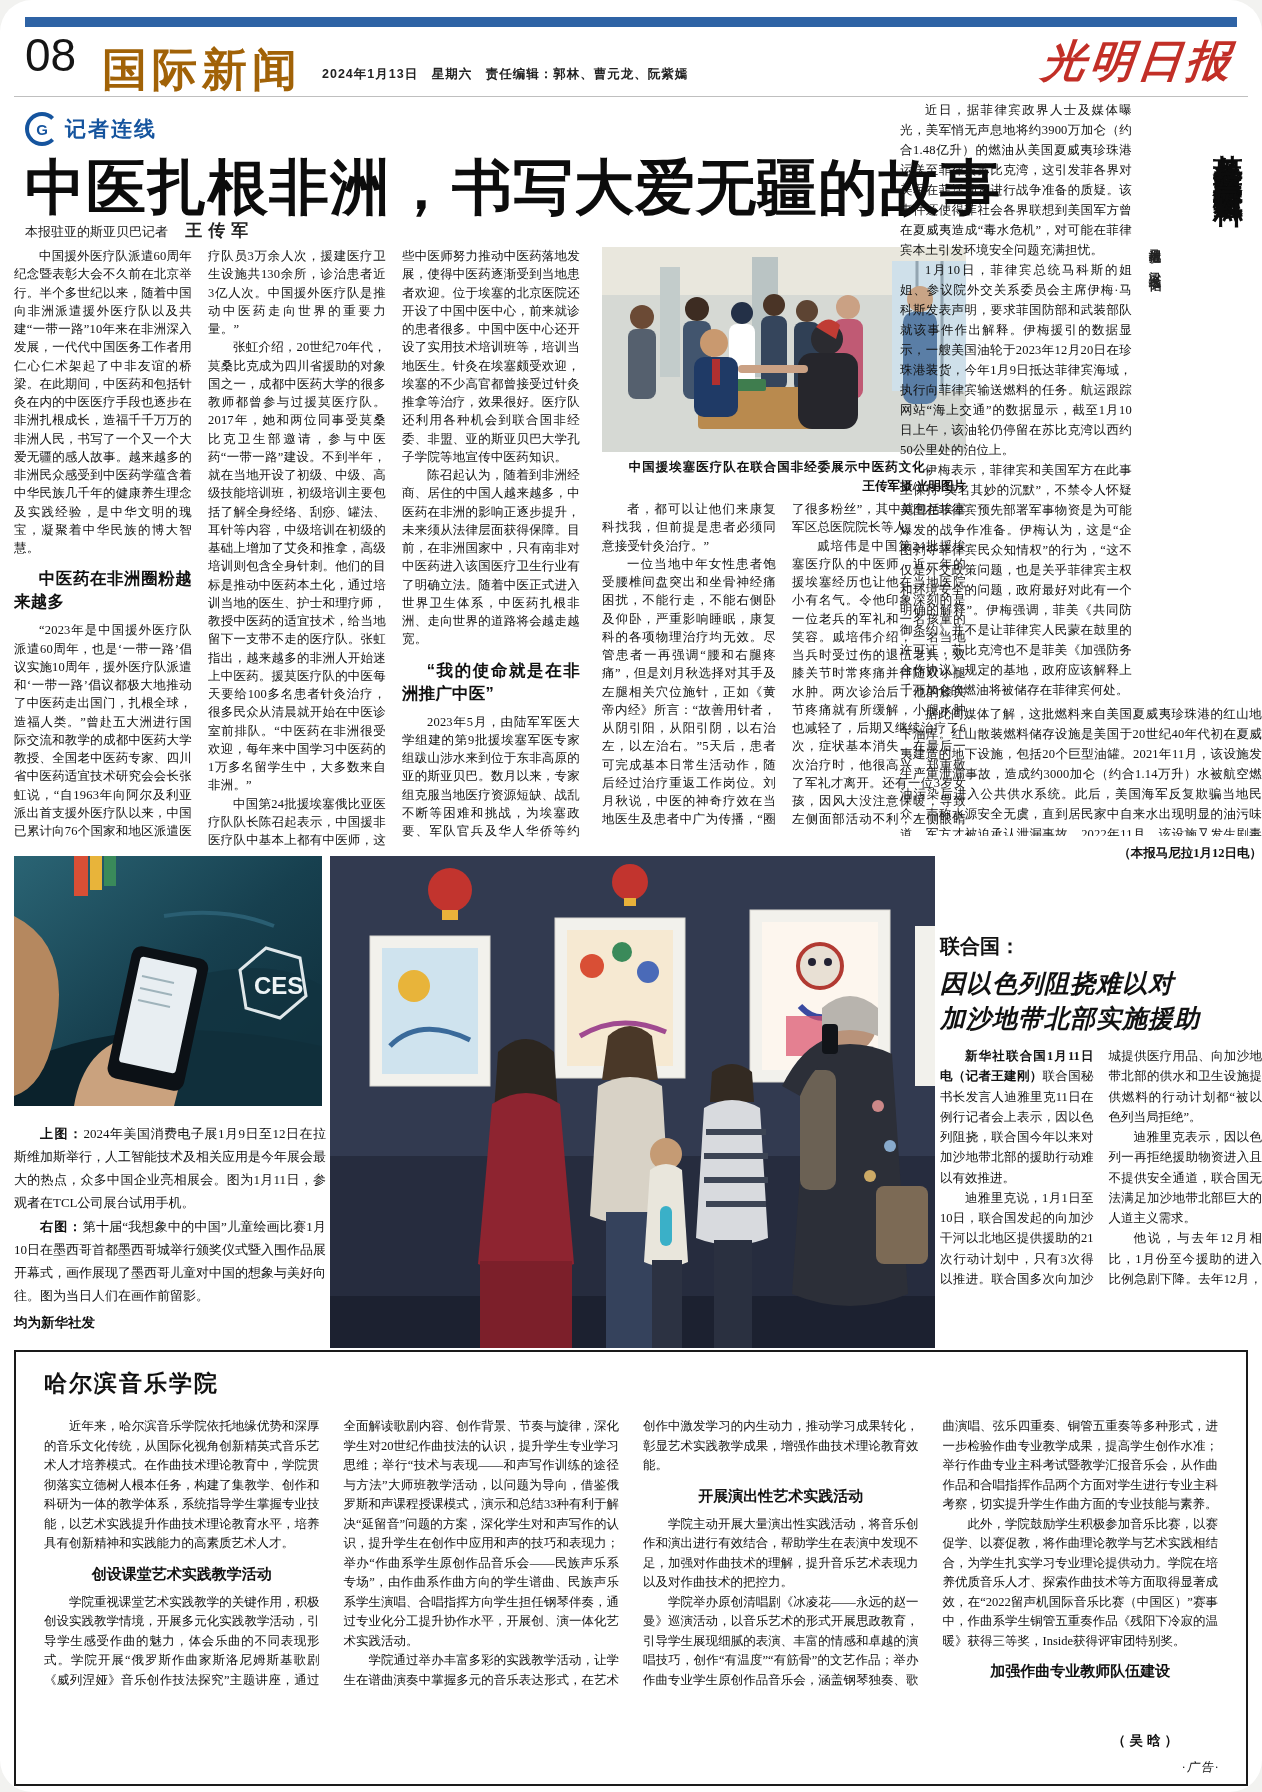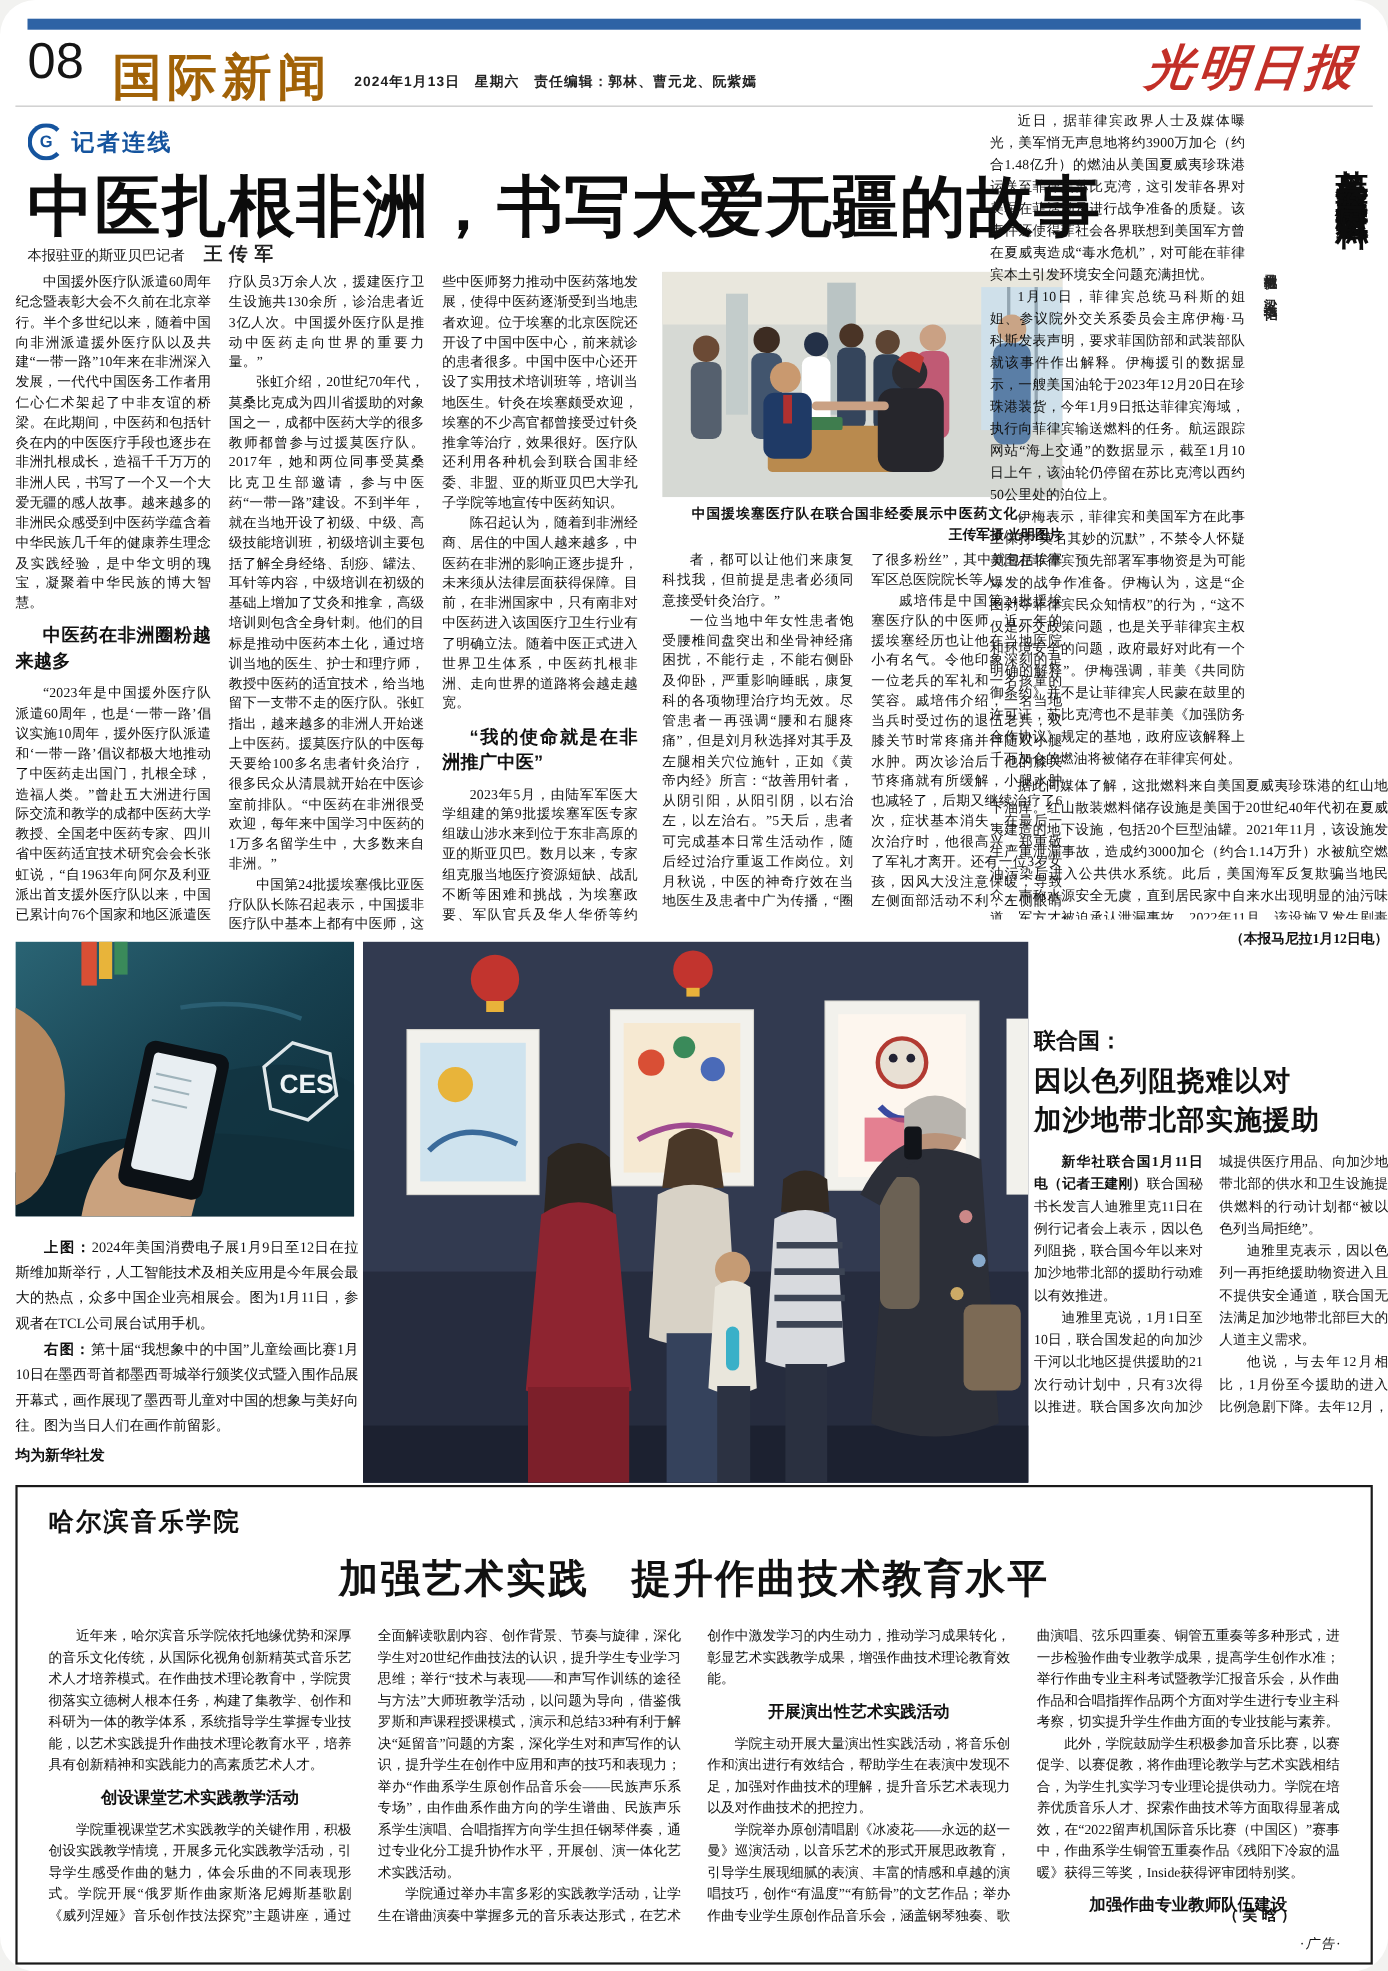--- a/index.html
+++ b/index.html
@@ -53,21 +53,21 @@
   
   .ces-photo{left:14px;top:856px;}
   .exhibit-photo{left:330px;top:856px;}
   .caption-block{left:14px;top:1122px;width:312px;font-size:13px;line-height:1.78;text-align:justify;}
   .caption-block .para b{letter-spacing:1px;}
   .caption-credit{font-weight:bold;text-align:left;margin-top:4px;font-size:13.5px;}
   
   .un-article{left:940px;top:933px;width:322px;height:395px;}
   .un-kicker{font-size:20px;font-weight:900;font-family:"Liberation Sans",sans-serif;}
   .un-title{font-size:25px;font-weight:900;line-height:1.4;margin:6px 0 10px 0;white-space:pre-line;
-            letter-spacing:1px;}
+            letter-spacing:1px;font-style:italic;}
   .un-body{height:256px;column-count:2;column-gap:15px;column-fill:auto;overflow:hidden;
            font-size:12.5px;line-height:1.62;text-align:justify;}
   
   .ad-box{left:14px;top:1350px;width:1234px;height:436px;border:2.5px solid #1a1a1a;
           box-sizing:border-box;padding:16px 28px;}
   .ad-org{font-size:23px;font-weight:900;font-family:"Liberation Sans",sans-serif;letter-spacing:2px;}
   .ad-title{text-align:center;font-size:36px;font-weight:900;margin-top:12px;letter-spacing:2px;}
   .ad-cols{margin-top:18px;height:288px;column-count:4;column-gap:24px;column-fill:auto;overflow:hidden;
            font-size:12.5px;line-height:1.56;text-align:justify;}
   .ad-cols .subhead{text-align:center;text-indent:0;font-size:15px;margin:9px 0;}
@@ -290,21 +290,20 @@
     <div class="un-body">
         <p class="para"><b>新华社联合国1月11日电（记者王建刚）</b>联合国秘书长发言人迪雅里克11日在例行记者会上表示，因以色列阻挠，联合国今年以来对加沙地带北部的援助行动难以有效推进。</p>
         <p class="para">迪雅里克说，1月1日至10日，联合国发起的向加沙干河以北地区提供援助的21次行动计划中，只有3次得以推进。联合国多次向加沙城提供医疗用品、向加沙地带北部的供水和卫生设施提供燃料的行动计划都“被以色列当局拒绝”。</p>
         <p class="para">迪雅里克表示，因以色列一再拒绝援助物资进入且不提供安全通道，联合国无法满足加沙地带北部巨大的人道主义需求。</p>
         <p class="para">他说，与去年12月相比，1月份至今援助的进入比例急剧下降。去年12月，联合国对加沙地带北部的援助行动计划有70%以上得到协调和执行，而1月1日到10日的执行比例约为14%。</p>
       </div>
   </div>
 
   <div class="abs ad-box">
     <div class="ad-org">哈尔滨音乐学院</div>
-    <div class="ad-title">加强艺术实践　提升作曲技术教育水平</div>
     <div class="ad-cols">
         <p class="para">近年来，哈尔滨音乐学院依托地缘优势和深厚的音乐文化传统，从国际化视角创新精英式音乐艺术人才培养模式。在作曲技术理论教育中，学院贯彻落实立德树人根本任务，构建了集教学、创作和科研为一体的教学体系，系统指导学生掌握专业技能，以艺术实践提升作曲技术理论教育水平，培养具有创新精神和实践能力的高素质艺术人才。</p>
         <h3 class="subhead">创设课堂艺术实践教学活动</h3>
         <p class="para">学院重视课堂艺术实践教学的关键作用，积极创设实践教学情境，开展多元化实践教学活动，引导学生感受作曲的魅力，体会乐曲的不同表现形式。学院开展“俄罗斯作曲家斯洛尼姆斯基歌剧《威列涅娅》音乐创作技法探究”主题讲座，通过全面解读歌剧内容、创作背景、节奏与旋律，深化学生对20世纪作曲技法的认识，提升学生专业学习思维；举行“技术与表现——和声写作训练的途径与方法”大师班教学活动，以问题为导向，借鉴俄罗斯和声课程授课模式，演示和总结33种有利于解决“延留音”问题的方案，深化学生对和声写作的认识，提升学生在创作中应用和声的技巧和表现力；举办“作曲系学生原创作品音乐会——民族声乐系专场”，由作曲系作曲方向的学生谱曲、民族声乐系学生演唱、合唱指挥方向学生担任钢琴伴奏，通过专业化分工提升协作水平，开展创、演一体化艺术实践活动。</p>
         <p class="para">学院通过举办丰富多彩的实践教学活动，让学生在谱曲演奏中掌握多元的音乐表达形式，在艺术创作中激发学习的内生动力，推动学习成果转化，彰显艺术实践教学成果，增强作曲技术理论教育效能。</p>
         <h3 class="subhead">开展演出性艺术实践活动</h3>
         <p class="para">学院主动开展大量演出性实践活动，将音乐创作和演出进行有效结合，帮助学生在表演中发现不足，加强对作曲技术的理解，提升音乐艺术表现力以及对作曲技术的把控力。</p>
         <p class="para">学院举办原创清唱剧《冰凌花——永远的赵一曼》巡演活动，以音乐艺术的形式开展思政教育，引导学生展现细腻的表演、丰富的情感和卓越的演唱技巧，创作“有温度”“有筋骨”的文艺作品；举办作曲专业学生原创作品音乐会，涵盖钢琴独奏、歌曲演唱、弦乐四重奏、铜管五重奏等多种形式，进一步检验作曲专业教学成果，提高学生创作水准；举行作曲专业主科考试暨教学汇报音乐会，从作曲作品和合唱指挥作品两个方面对学生进行专业主科考察，切实提升学生作曲方面的专业技能与素养。</p>
         <p class="para">此外，学院鼓励学生积极参加音乐比赛，以赛促学、以赛促教，将作曲理论教学与艺术实践相结合，为学生扎实学习专业理论提供动力。学院在培养优质音乐人才、探索作曲技术等方面取得显著成效，在“2022留声机国际音乐比赛（中国区）”赛事中，作曲系学生铜管五重奏作品《残阳下冷寂的温暖》获得三等奖，Inside获得评审团特别奖。</p>
         <h3 class="subhead">加强作曲专业教师队伍建设</h3>

